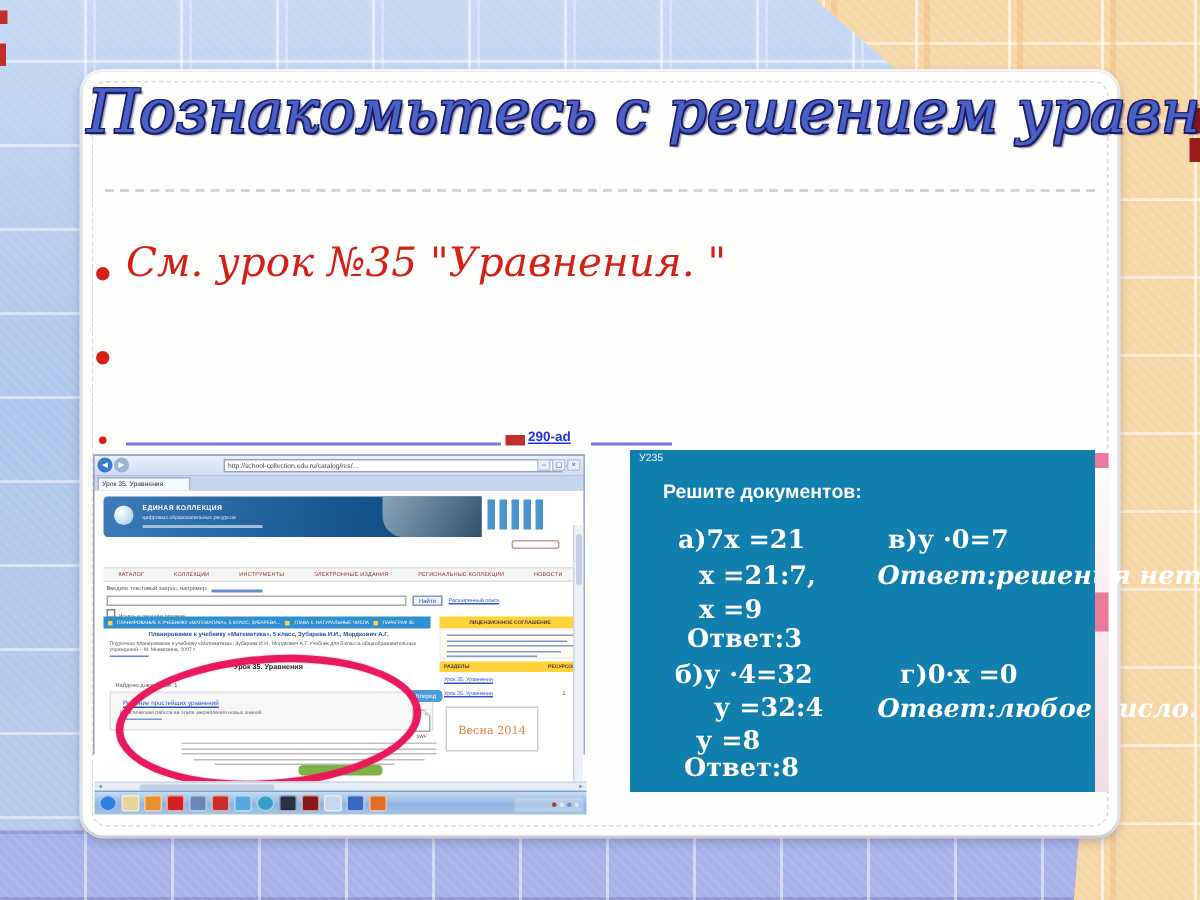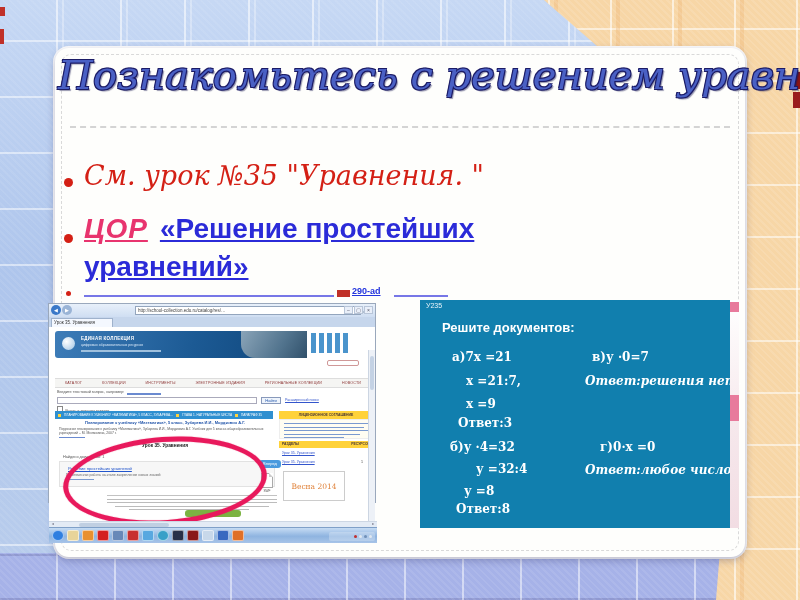--- a/index.html
+++ b/index.html
@@ -40,21 +40,21 @@
   .dot{position:absolute;width:9px;height:9px;border-radius:50%;background:#d42015;}
   .b1{position:absolute;left:84px;top:160px;font-family:"DejaVu Serif","Liberation Serif",serif;
       font-style:italic;font-size:27px;color:#d42015;}
   .b2{position:absolute;left:84px;top:210px;width:545px;font-size:28px;font-weight:bold;line-height:1.35;}
   .cor{color:#e8346e;text-decoration:underline;font-style:italic;letter-spacing:1px;margin-right:12px;}
   .blulink{color:#2b2bd8;text-decoration:underline;}
   .lineseg{position:absolute;height:2px;background:#4a4ae0;opacity:.75;}
   .frag{position:absolute;left:352px;top:286px;font-size:9px;font-weight:bold;color:#2233dd;text-decoration:underline;}
 
   
-  .shot{position:absolute;left:48px;top:303px;width:328px;height:200px;background:#8b5cf6;
+  .shot{position:absolute;left:62px;top:303px;width:328px;height:200px;background:#8b5cf6;
         border:1px solid #9aa8bc;box-sizing:border-box;}
   .chrome{position:absolute;left:0;top:0;width:100%;height:13px;background:linear-gradient(#e8f0fa,#cfdef2);}
   .navcirc{position:absolute;width:10px;height:10px;border-radius:50%;color:#fff;font-size:5px;
            line-height:10px;text-align:center;}
   .addr{position:absolute;left:86px;top:2px;width:226px;height:9px;background:#fff;border:1px solid #93a5bd;
         box-sizing:border-box;font-size:4.5px;color:#444;line-height:7px;padding-left:2px;
         white-space:nowrap;overflow:hidden;}
   .winbtn{position:absolute;top:2px;width:9px;height:8px;background:#e9eff9;border:1px solid #b8c5d8;
           box-sizing:border-box;font-size:5px;line-height:6px;text-align:center;color:#556;}
   .tabrow{position:absolute;left:0;top:13px;width:100%;height:10px;background:#c6d6ec;}
@@ -130,21 +130,21 @@
   .ticon{width:12px;height:11px;border-radius:2px;border:1px solid rgba(255,255,255,.55);box-sizing:border-box;flex:none;}
   .tray{position:absolute;right:2px;top:4px;width:46px;height:9px;border-radius:2px;background:rgba(255,255,255,.25);
         display:flex;align-items:center;justify-content:flex-end;gap:2px;padding-right:3px;box-sizing:border-box;}
   .traydot{width:3px;height:3px;border-radius:50%;}
 
   
   .teal{position:absolute;left:420px;top:300px;width:310px;height:228px;background:#117fae;}
   .tealcode{position:absolute;left:6px;top:2px;font-size:7px;color:#e8f4fa;}
   .tealprompt{position:absolute;left:22px;top:20px;font-size:13px;font-weight:bold;color:#fff;}
   .eq{position:absolute;font-family:"DejaVu Serif","Liberation Serif",serif;
-      font-size:12px;font-weight:bold;color:#fff;white-space:nowrap;}
+      font-size:17px;font-weight:bold;color:#fff;white-space:nowrap;}
   .tealstrip{position:absolute;left:730px;top:300px;width:9px;height:228px;
              background:linear-gradient(180deg,#ffffff 0%,#f6e8ec 55%,#f2dde3 100%);}
   .pinkmark{position:absolute;left:0;width:100%;background:#e87a9c;}
 </style>
 </head>
 <body>
 
 <div id="stage">
 
   <div class="bg-blue"></div>
@@ -158,23 +158,20 @@
   <div class="panel"></div>
   <div class="panel-inner"></div>
 
   <div class="title">Познакомьтесь с решением  уравнений</div>
   <div class="dashline"></div>
 
   <div class="dot" style="left:64px;top:178px;"></div>
   <div class="b1">См. урок №35 "Уравнения. "</div>
 
   <div class="dot" style="left:64px;top:234px;"></div>
-  <div class="b2">
-    <span class="cor">ЦОР</span><span class="blulink">«Решение простейших уравнений»</span>
-  </div>
 
   <div class="dot" style="left:66px;top:291px;width:5px;height:5px;"></div>
   <div class="lineseg" style="left:84px;top:295px;width:250px;"></div>
   <div class="abs" style="left:337px;top:290px;width:13px;height:7px;background:#c03028;"></div>
   <div class="frag">290-ad</div>
   <div class="lineseg" style="left:394px;top:295px;width:54px;"></div>
 
   <div class="shot">
 
     <div class="chrome">

